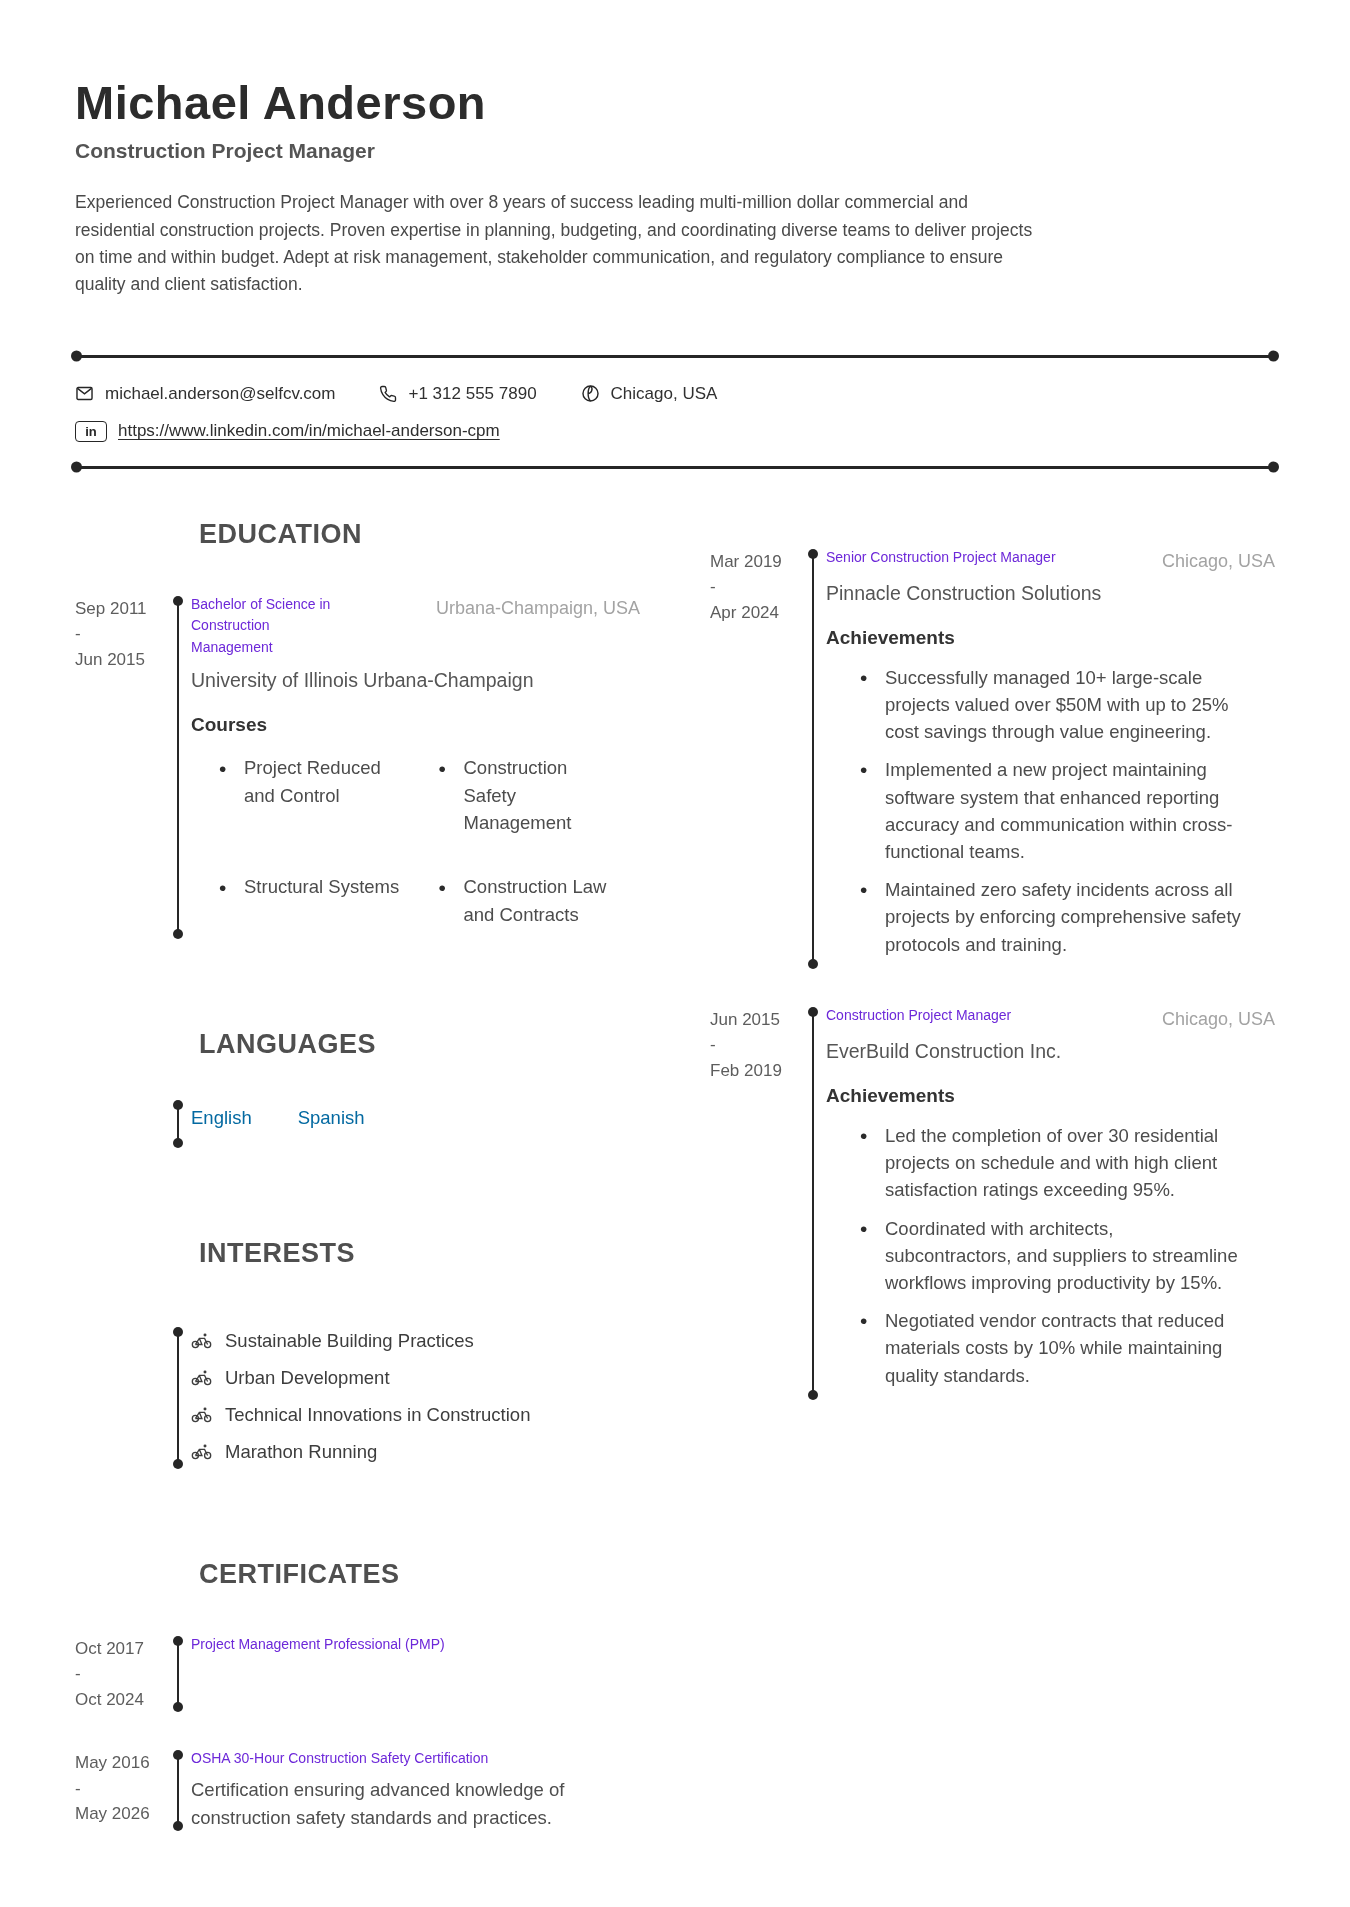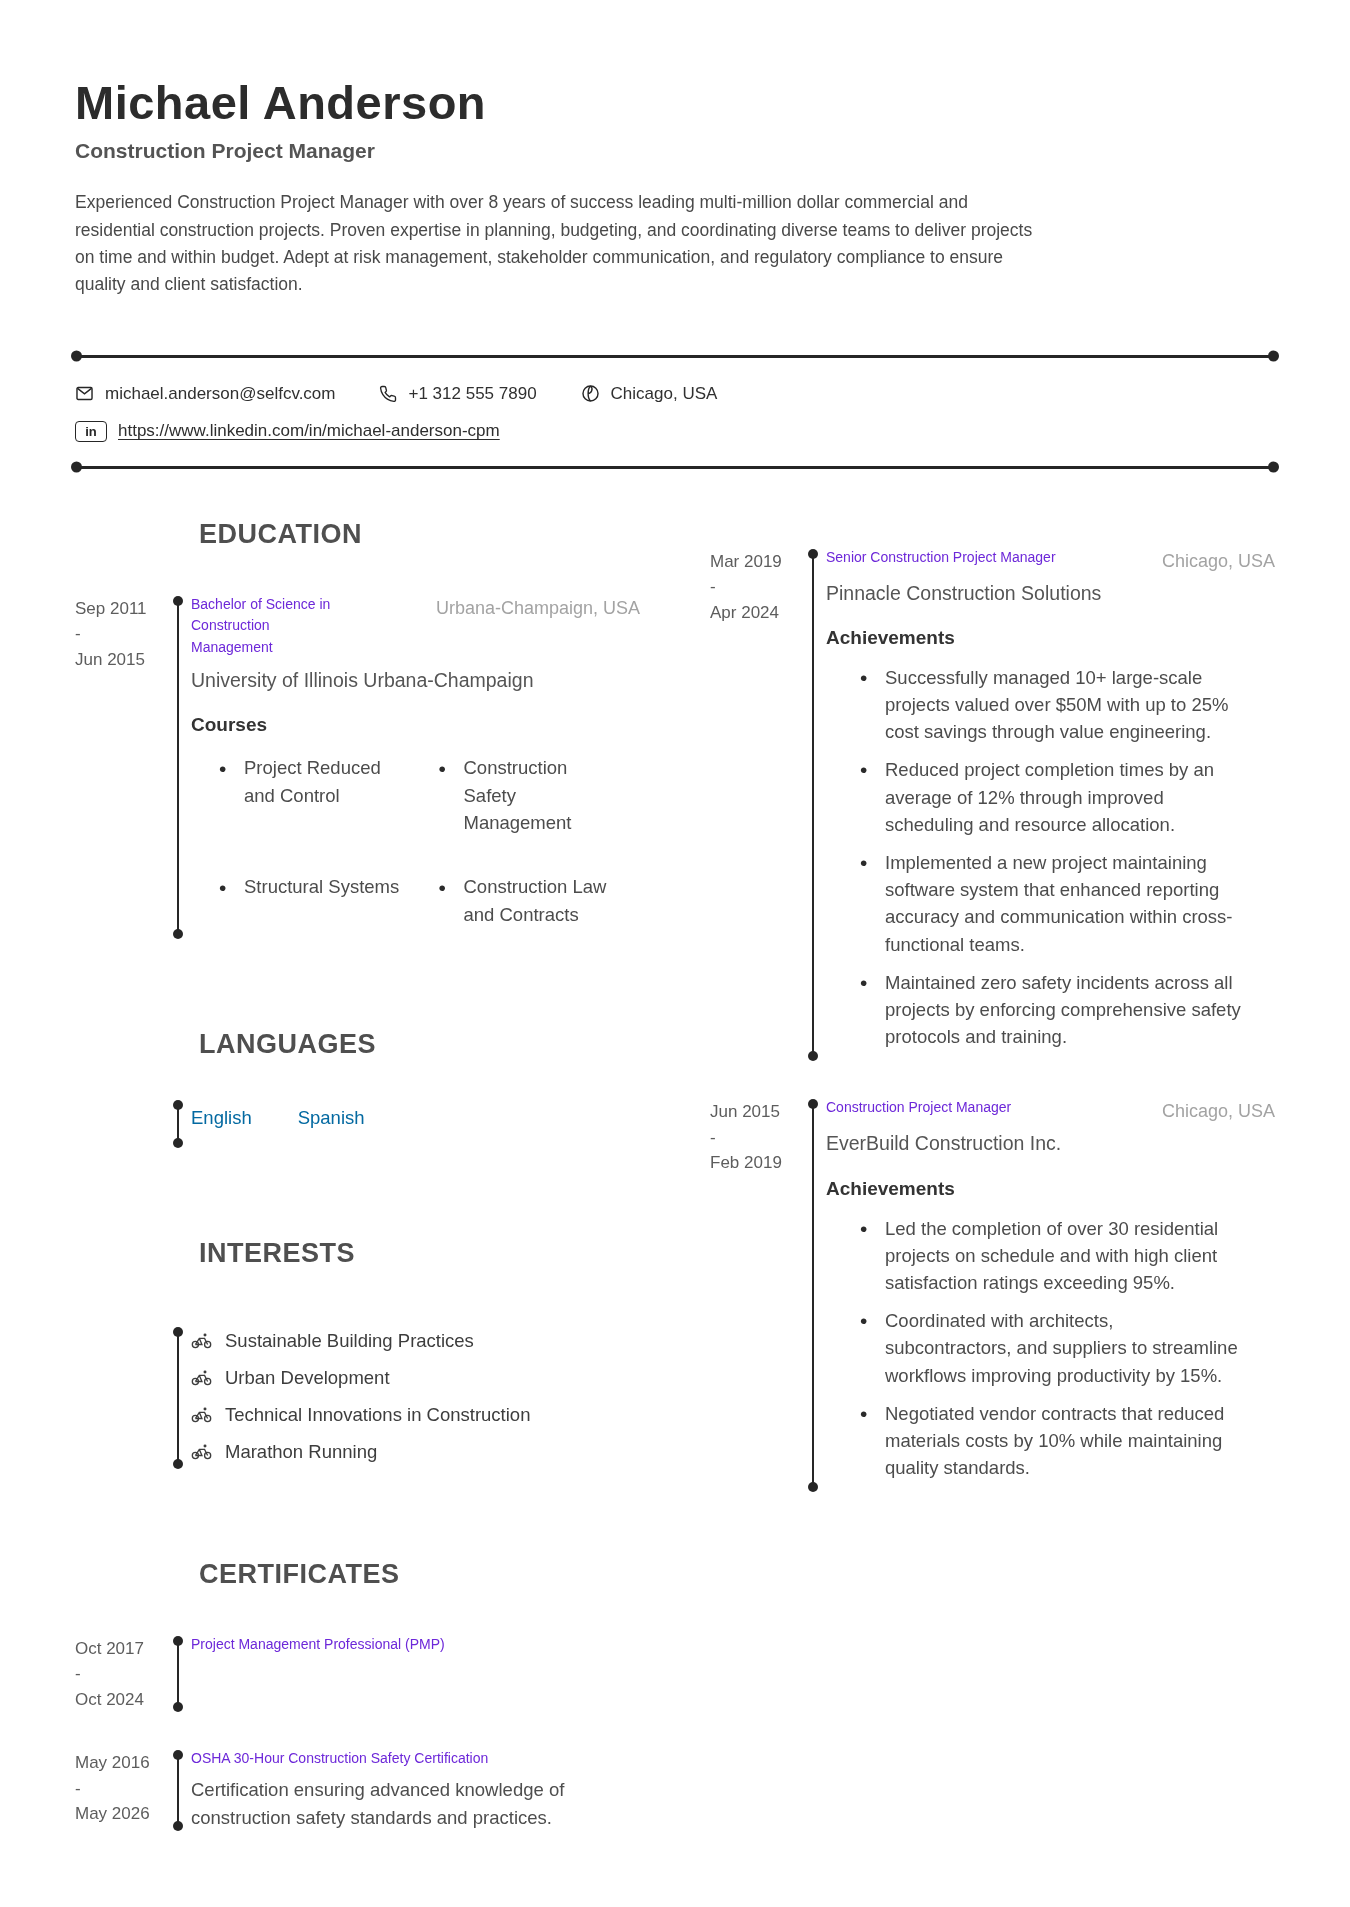--- a/index.html
+++ b/index.html
@@ -259,21 +259,20 @@
         <div class="timeline"></div>
         <div class="e-body">
           <div class="e-head">
             <div class="e-title">Senior Construction Project Manager</div>
             <div class="e-loc">Chicago, USA</div>
           </div>
           <div class="e-sub">Pinnacle Construction Solutions</div>
           <div class="e-label">Achievements</div>
           <ul class="blt">
             <li><span>Successfully managed 10+ large-scale projects valued over $50M with up to 25% cost savings through value engineering.</span></li>
-            <li><span>Reduced project completion times by an average of 12% through improved scheduling and resource allocation.</span></li>
             <li><span>Implemented a new project maintaining software system that enhanced reporting accuracy and communication within cross-functional teams.</span></li>
             <li><span>Maintained zero safety incidents across all projects by enforcing comprehensive safety protocols and training.</span></li>
           </ul>
         </div>
       </div>
 
       <div class="entry job">
         <div class="dates">
           <span>Jun 2015</span>
           <span>-</span>

